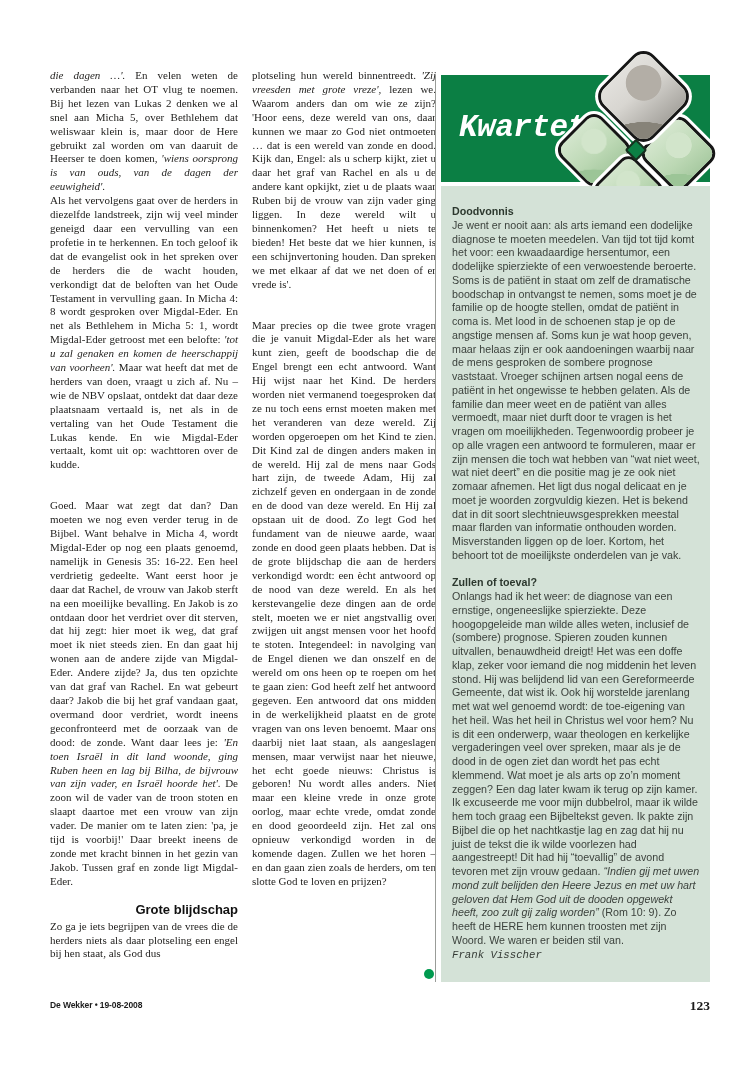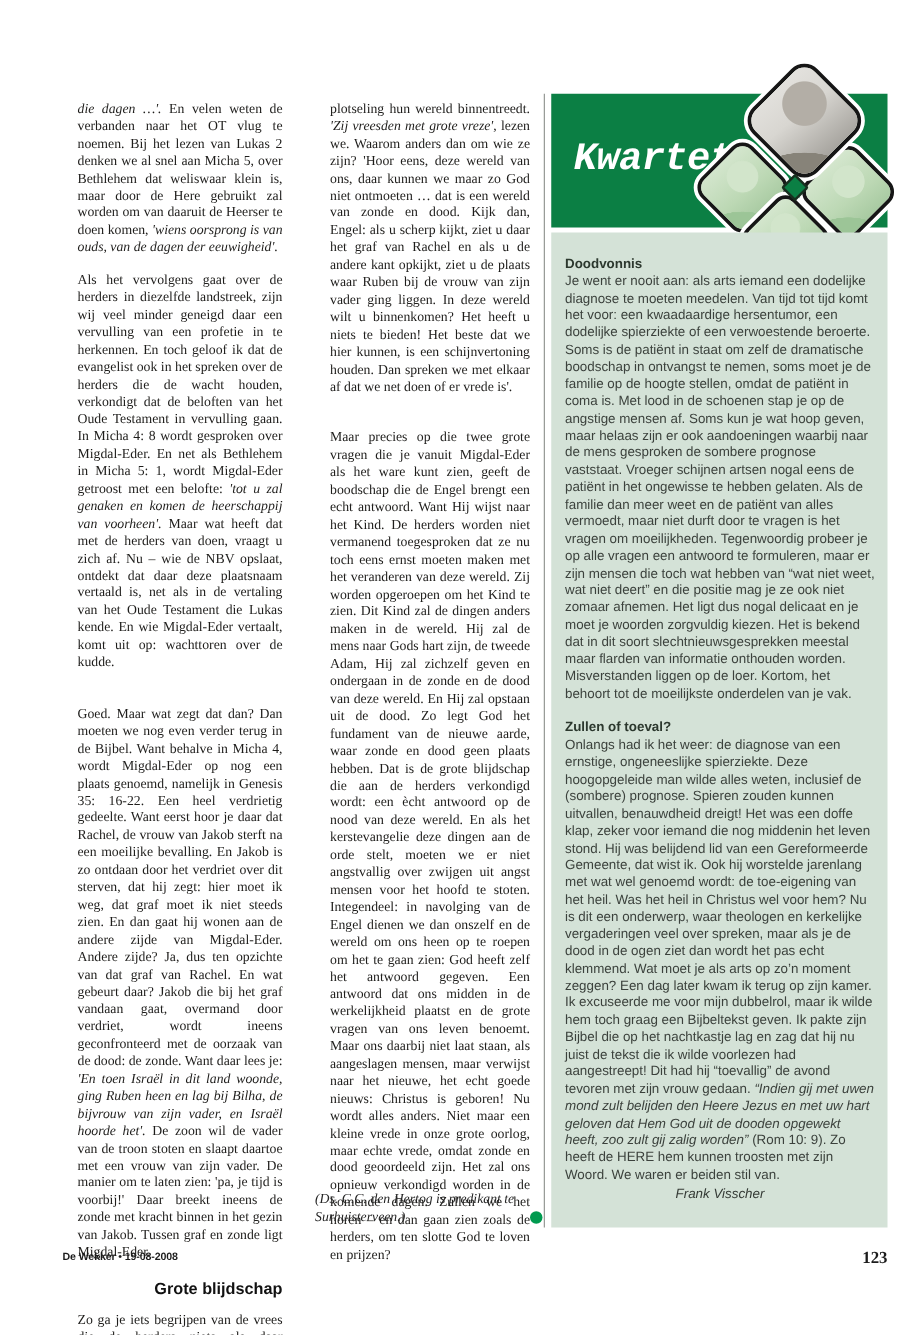--- a/index.html
+++ b/index.html
@@ -4,21 +4,21 @@
 <style>
   html,body{margin:0;padding:0;}
   body{width:738px;height:1068px;background:#ffffff;position:relative;
        font-family:"Liberation Serif", serif;overflow:hidden;}
 
   .page{position:absolute;inset:0;}
 
   
   .col{position:absolute;top:69px;font-size:11px;line-height:13.9px;
        text-align:justify;color:#1e1d1b;}
-  .col p{margin:12px;padding:0;}
+  .col p{margin:0;padding:0;}
   .col p.spaced{margin-top:27px;}
   .col1{left:50px;width:188px;}
   .col2{left:252px;width:184px;height:912px;}
   p.col-heading{font-family:"Liberation Sans", sans-serif;font-weight:bold;
        font-size:13px;line-height:15px;margin-top:13px !important;margin-bottom:3px;
        text-align:right;color:#111;}
 
   .attribution-row{position:absolute;left:0;bottom:0;width:100%;
        font-style:italic;font-size:11px;line-height:14.5px;text-align:left;color:#242424;}
   .end-dot{position:absolute;right:2px;bottom:2px;width:10px;height:10px;
@@ -54,21 +54,21 @@
        border:2px solid #17301f;border-radius:2px;box-shadow:none;overflow:visible;}
 
   
   .green-box{position:absolute;left:441px;top:186px;width:269px;height:796px;
        background:#d4e2d7;box-sizing:border-box;padding:19px 10px 6px 11px;
        font-family:"Liberation Sans", sans-serif;font-size:10.7px;line-height:13.75px;
        color:#3b413c;text-align:left;}
   .green-box p{margin:0;padding:0;}
   .green-box p.spaced{margin-top:13.75px;}
   p.box-heading{font-weight:bold;color:#2c382e;}
-  p.signature{font-style:italic;text-align:center;margin-top:1px;color:#343a35;}
+  p.signature{font-style:italic;text-align:left;margin-top:1px;color:#343a35;font-family:Liberation Mono, monospace;}
 
   
   .footer-journal{position:absolute;left:50px;top:1000px;
        font-family:"Liberation Sans", sans-serif;font-size:8.5px;font-weight:bold;
        color:#1c1c1c;letter-spacing:-0.1px;}
   .footer-page{position:absolute;right:28px;top:998px;font-family:"Liberation Serif", serif;
        font-weight:bold;font-size:13.5px;color:#1c1c1c;}
 </style>
 </head>
 <body>
@@ -82,21 +82,20 @@
       <p class="col-heading">Grote blijdschap</p>
       <p>Zo ga je iets begrijpen van de vrees die de herders niets als daar plotseling een engel bij hen staat, als God dus</p>
     </div>
 
   <div class="col col2">
     <div>
         <p>plotseling hun wereld binnentreedt. <i>'Zij vreesden met grote vreze',</i> lezen we. Waarom anders dan om wie ze zijn? 'Hoor eens, deze wereld van ons, daar kunnen we maar zo God niet ontmoeten … dat is een wereld van zonde en dood. Kijk dan, Engel: als u scherp kijkt, ziet u daar het graf van Rachel en als u de andere kant opkijkt, ziet u de plaats waar Ruben bij de vrouw van zijn vader ging liggen. In deze wereld wilt u binnenkomen? Het heeft u niets te bieden! Het beste dat we hier kunnen, is een schijnvertoning houden. Dan spreken we met elkaar af dat we net doen of er vrede is'.</p>
         <p class="spaced">Maar precies op die twee grote vragen die je vanuit Migdal-Eder als het ware kunt zien, geeft de boodschap die de Engel brengt een echt antwoord. Want Hij wijst naar het Kind. De herders worden niet vermanend toegesproken dat ze nu toch eens ernst moeten maken met het veranderen van deze wereld. Zij worden opgeroepen om het Kind te zien. Dit Kind zal de dingen anders maken in de wereld. Hij zal de mens naar Gods hart zijn, de tweede Adam, Hij zal zichzelf geven en ondergaan in de zonde en de dood van deze wereld. En Hij zal opstaan uit de dood. Zo legt God het fundament van de nieuwe aarde, waar zonde en dood geen plaats hebben. Dat is de grote blijdschap die aan de herders verkondigd wordt: een ècht antwoord op de nood van deze wereld. En als het kerstevangelie deze dingen aan de orde stelt, moeten we er niet angstvallig over zwijgen uit angst mensen voor het hoofd te stoten. Integendeel: in navolging van de Engel dienen we dan onszelf en de wereld om ons heen op te roepen om het te gaan zien: God heeft zelf het antwoord gegeven. Een antwoord dat ons midden in de werkelijkheid plaatst en de grote vragen van ons leven benoemt. Maar ons daarbij niet laat staan, als aangeslagen mensen, maar verwijst naar het nieuwe, het echt goede nieuws: Christus is geboren! Nu wordt alles anders. Niet maar een kleine vrede in onze grote oorlog, maar echte vrede, omdat zonde en dood geoordeeld zijn. Het zal ons opnieuw verkondigd worden in de komende dagen. Zullen we het horen – en dan gaan zien zoals de herders, om ten slotte God te loven en prijzen?</p>
       </div>
     <div class="attribution-row">
-      <span>(Ds. C.C. den Hertog is predikant te Surhuisterveen.)</span>
       <span class="end-dot"></span>
     </div>
   </div>
 
   <div class="separator"></div>
 
   <div class="band">
     <div class="kwartet-title">Kwartet</div>
   </div>
 

